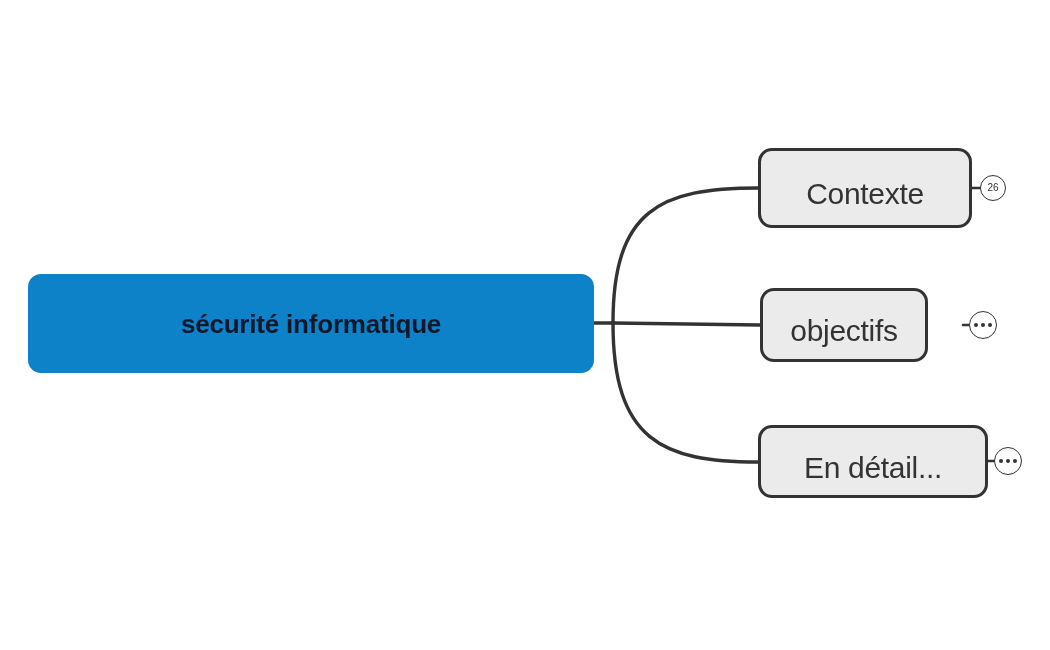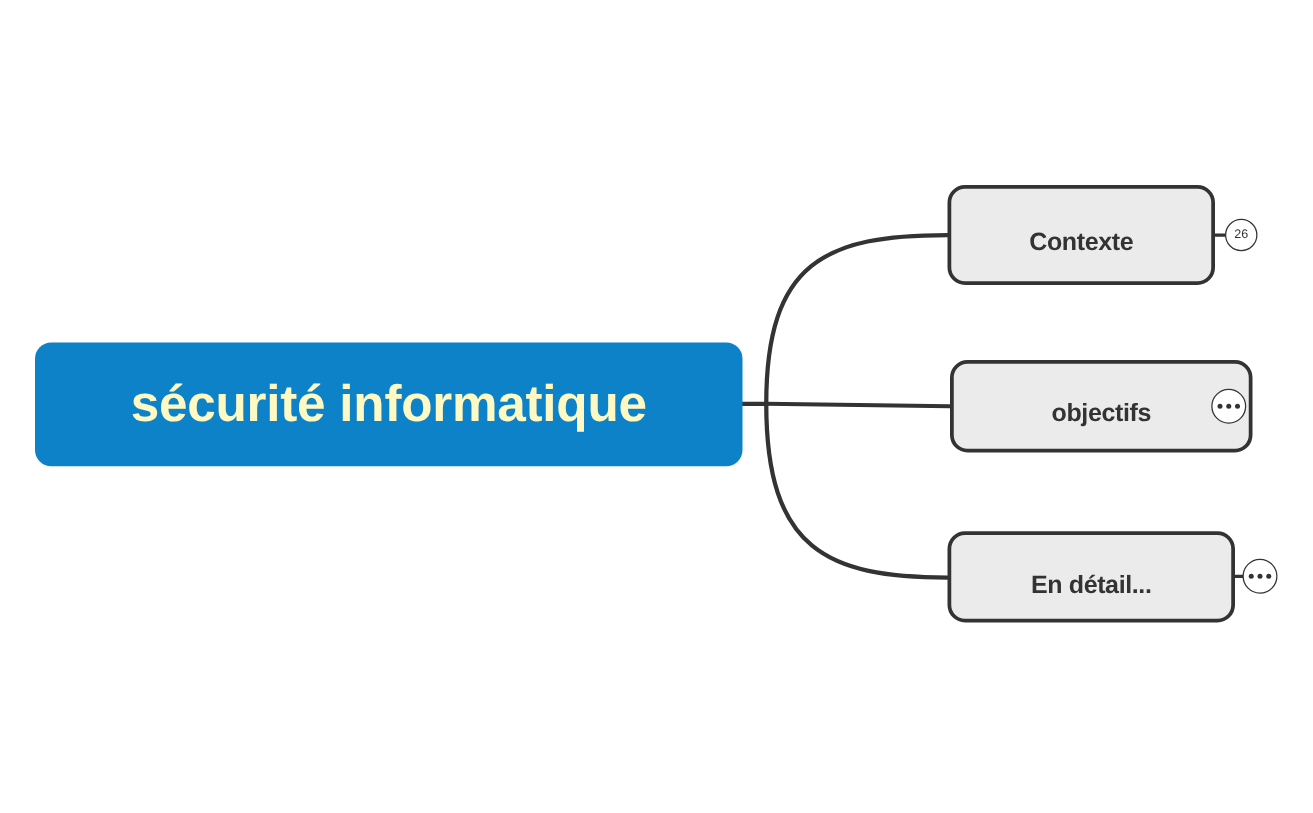--- a/index.html
+++ b/index.html
@@ -36,52 +36,52 @@
     height: 99px;
     box-sizing: border-box;
     background: #0d82c8;
     border-radius: 13px;
     display: flex;
     align-items: center;
     justify-content: center;
     z-index: 3;
   }
   .root-label {
-    color: #fef9c3;
-    font-size: 41px;
+    color: #0f172a;
+    font-size: 26px;
     font-weight: bold;
     letter-spacing: -0.2px;
     white-space: nowrap;
     line-height: 1;
   }
 
   
   .child-node {
     position: absolute;
     box-sizing: border-box;
     background: #ebebeb;
     border: 3.5px solid #333333;
     border-radius: 14px;
     display: flex;
     align-items: center;
     justify-content: center;
     z-index: 3;
   }
   .child-label {
     color: #333333;
-    font-size: 20px;
-    font-weight: bold;
+    font-size: 30px;
+    font-weight: normal;
     letter-spacing: -0.3px;
     white-space: nowrap;
     line-height: 1;
     margin-top: 12px;
   }
 
   .node-contexte { left: 758px; top: 148px; width: 214px; height: 80px; }
-  .node-objectifs { left: 760px; top: 288px; width: 242px; height: 74px; }
+  .node-objectifs { left: 760px; top: 288px; width: 168px; height: 74px; }
   .node-endetail  { left: 758px; top: 425px; width: 230px; height: 73px; }
 
   
   .badge {
     position: absolute;
     box-sizing: border-box;
     background: #ffffff;
     border: 1.6px solid #333333;
     border-radius: 50%;
     display: flex;

